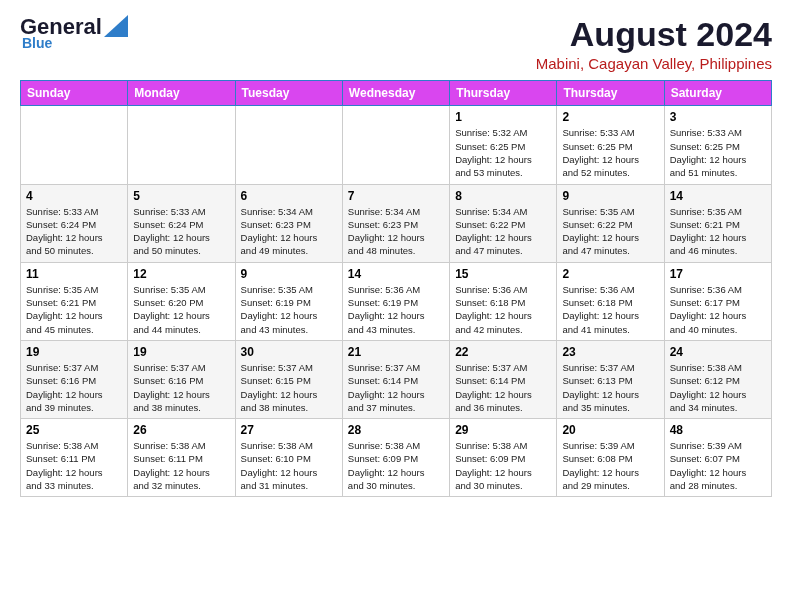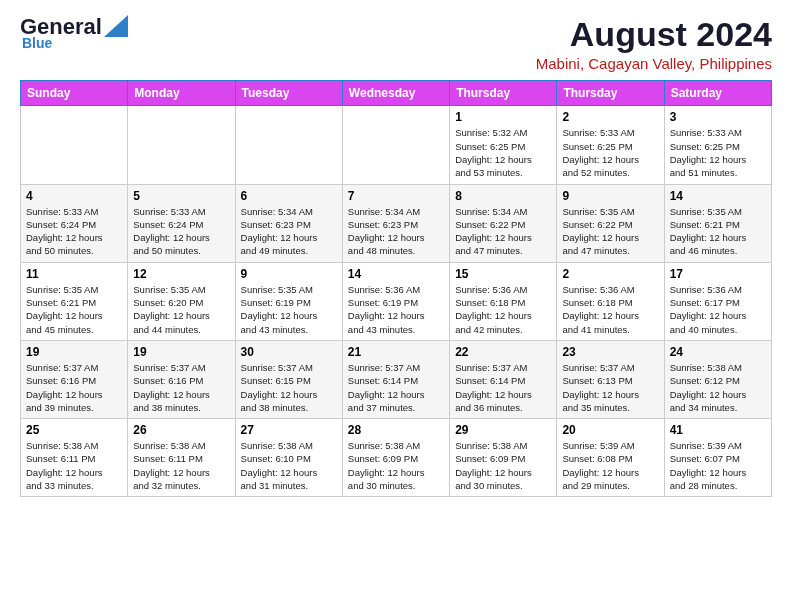--- a/index.html
+++ b/index.html
@@ -325,21 +325,21 @@
 and 30 minutes.</div>
         </td>
         <td>
           <span class="day-num">20</span>
           <div class="cell-text" style="white-space: pre-line;">Sunrise: 5:39 AM
 Sunset: 6:08 PM
 Daylight: 12 hours
 and 29 minutes.</div>
         </td>
         <td>
-          <span class="day-num">41</span>
+          <span class="day-num">48</span>
           <div class="cell-text" style="white-space: pre-line;">Sunrise: 5:39 AM
 Sunset: 6:07 PM
 Daylight: 12 hours
 and 28 minutes.</div>
         </td>
       </tr>
     </tbody>
 </table>
 
 </body></html>

